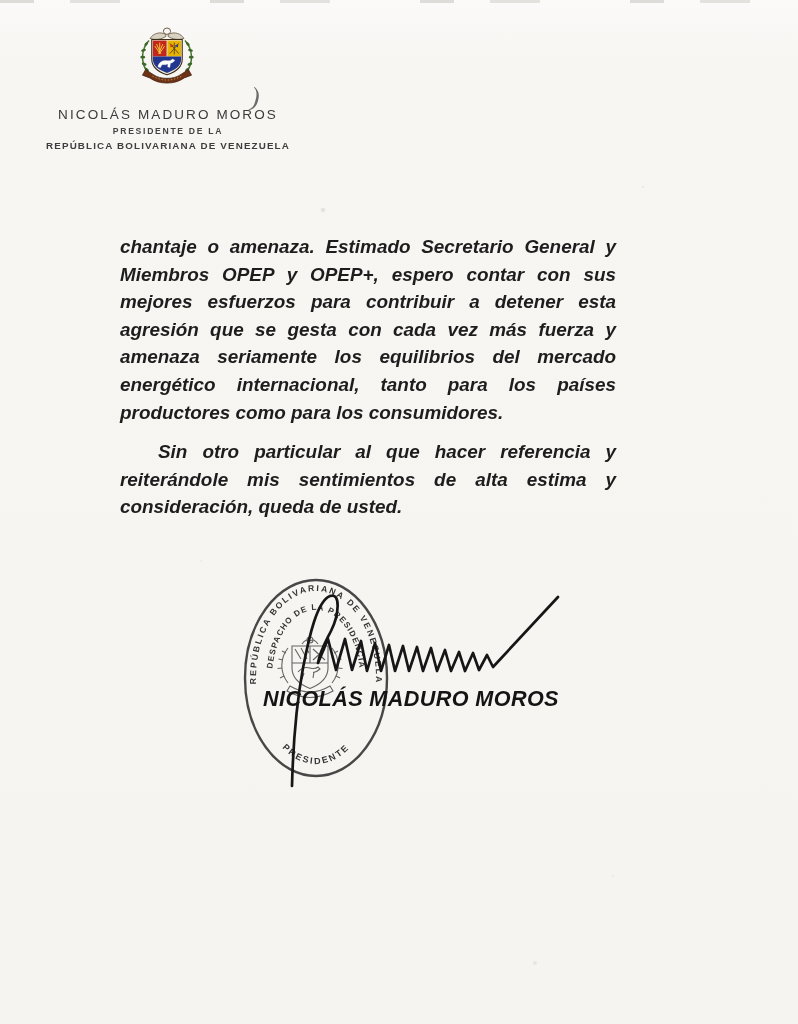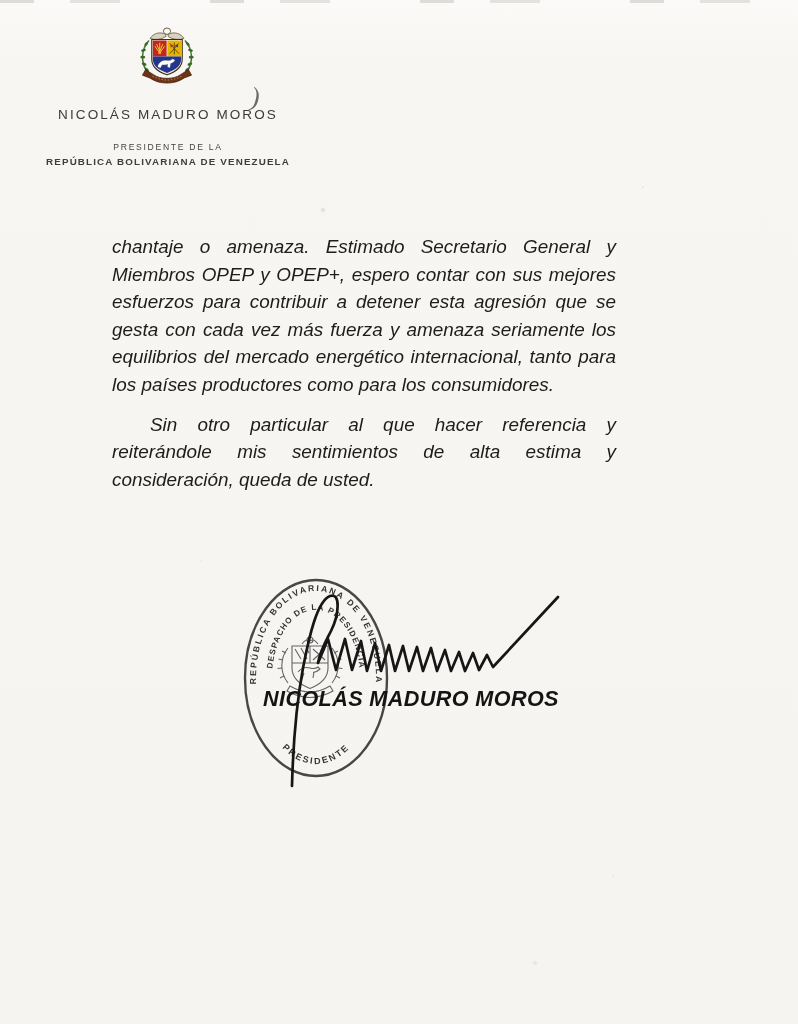--- a/index.html
+++ b/index.html
@@ -23,29 +23,29 @@
   .emblem{position:absolute;left:132px;top:26px;width:70px;height:72px;}
   .pen-mark{
     position:absolute;left:251px;top:82px;font-size:27px;color:#6b6b6b;
     transform:rotate(14deg);font-family:"Liberation Serif",serif;
   }
   .letterhead-text{
     position:absolute;left:38px;top:107px;width:260px;text-align:center;
     color:#383838;
   }
   .lh-name{font-size:13.5px;letter-spacing:2.1px;font-weight:400;color:#3a3a3a;}
-  .lh-title{font-size:8.6px;letter-spacing:1.7px;font-weight:400;margin-top:20px;color:#444;}
+  .lh-title{font-size:8.6px;letter-spacing:1.7px;font-weight:700;margin-top:4px;color:#444;}
   .lh-country{font-size:9.8px;letter-spacing:1.15px;font-weight:700;margin-top:4px;color:#3e3e3e;}
   
   .letter-body{
     position:absolute;left:112px;top:233px;width:504px;
     font-size:18.9px;line-height:27.6px;font-style:italic;
     text-align:justify;color:#1d1d1d;
   }
-  .letter-body p{margin:0 0 12px 0;}
+  .letter-body p{margin:0 0 12px 8px;font-weight:bold;}
   .letter-body p.indent{text-indent:38px;}
   
   .stamp{position:absolute;left:236px;top:568px;width:160px;height:220px;z-index:1;}
   .stamp text{font-family:"Liberation Sans",sans-serif;fill:#343434;font-weight:700;}
   .signer-name{
     position:absolute;left:263px;top:686px;z-index:2;white-space:nowrap;
     font-size:21.6px;font-weight:700;font-style:italic;letter-spacing:.4px;color:#141414;
   }
   .signature-svg{position:absolute;left:260px;top:575px;width:310px;height:220px;z-index:3;}
 </style>

